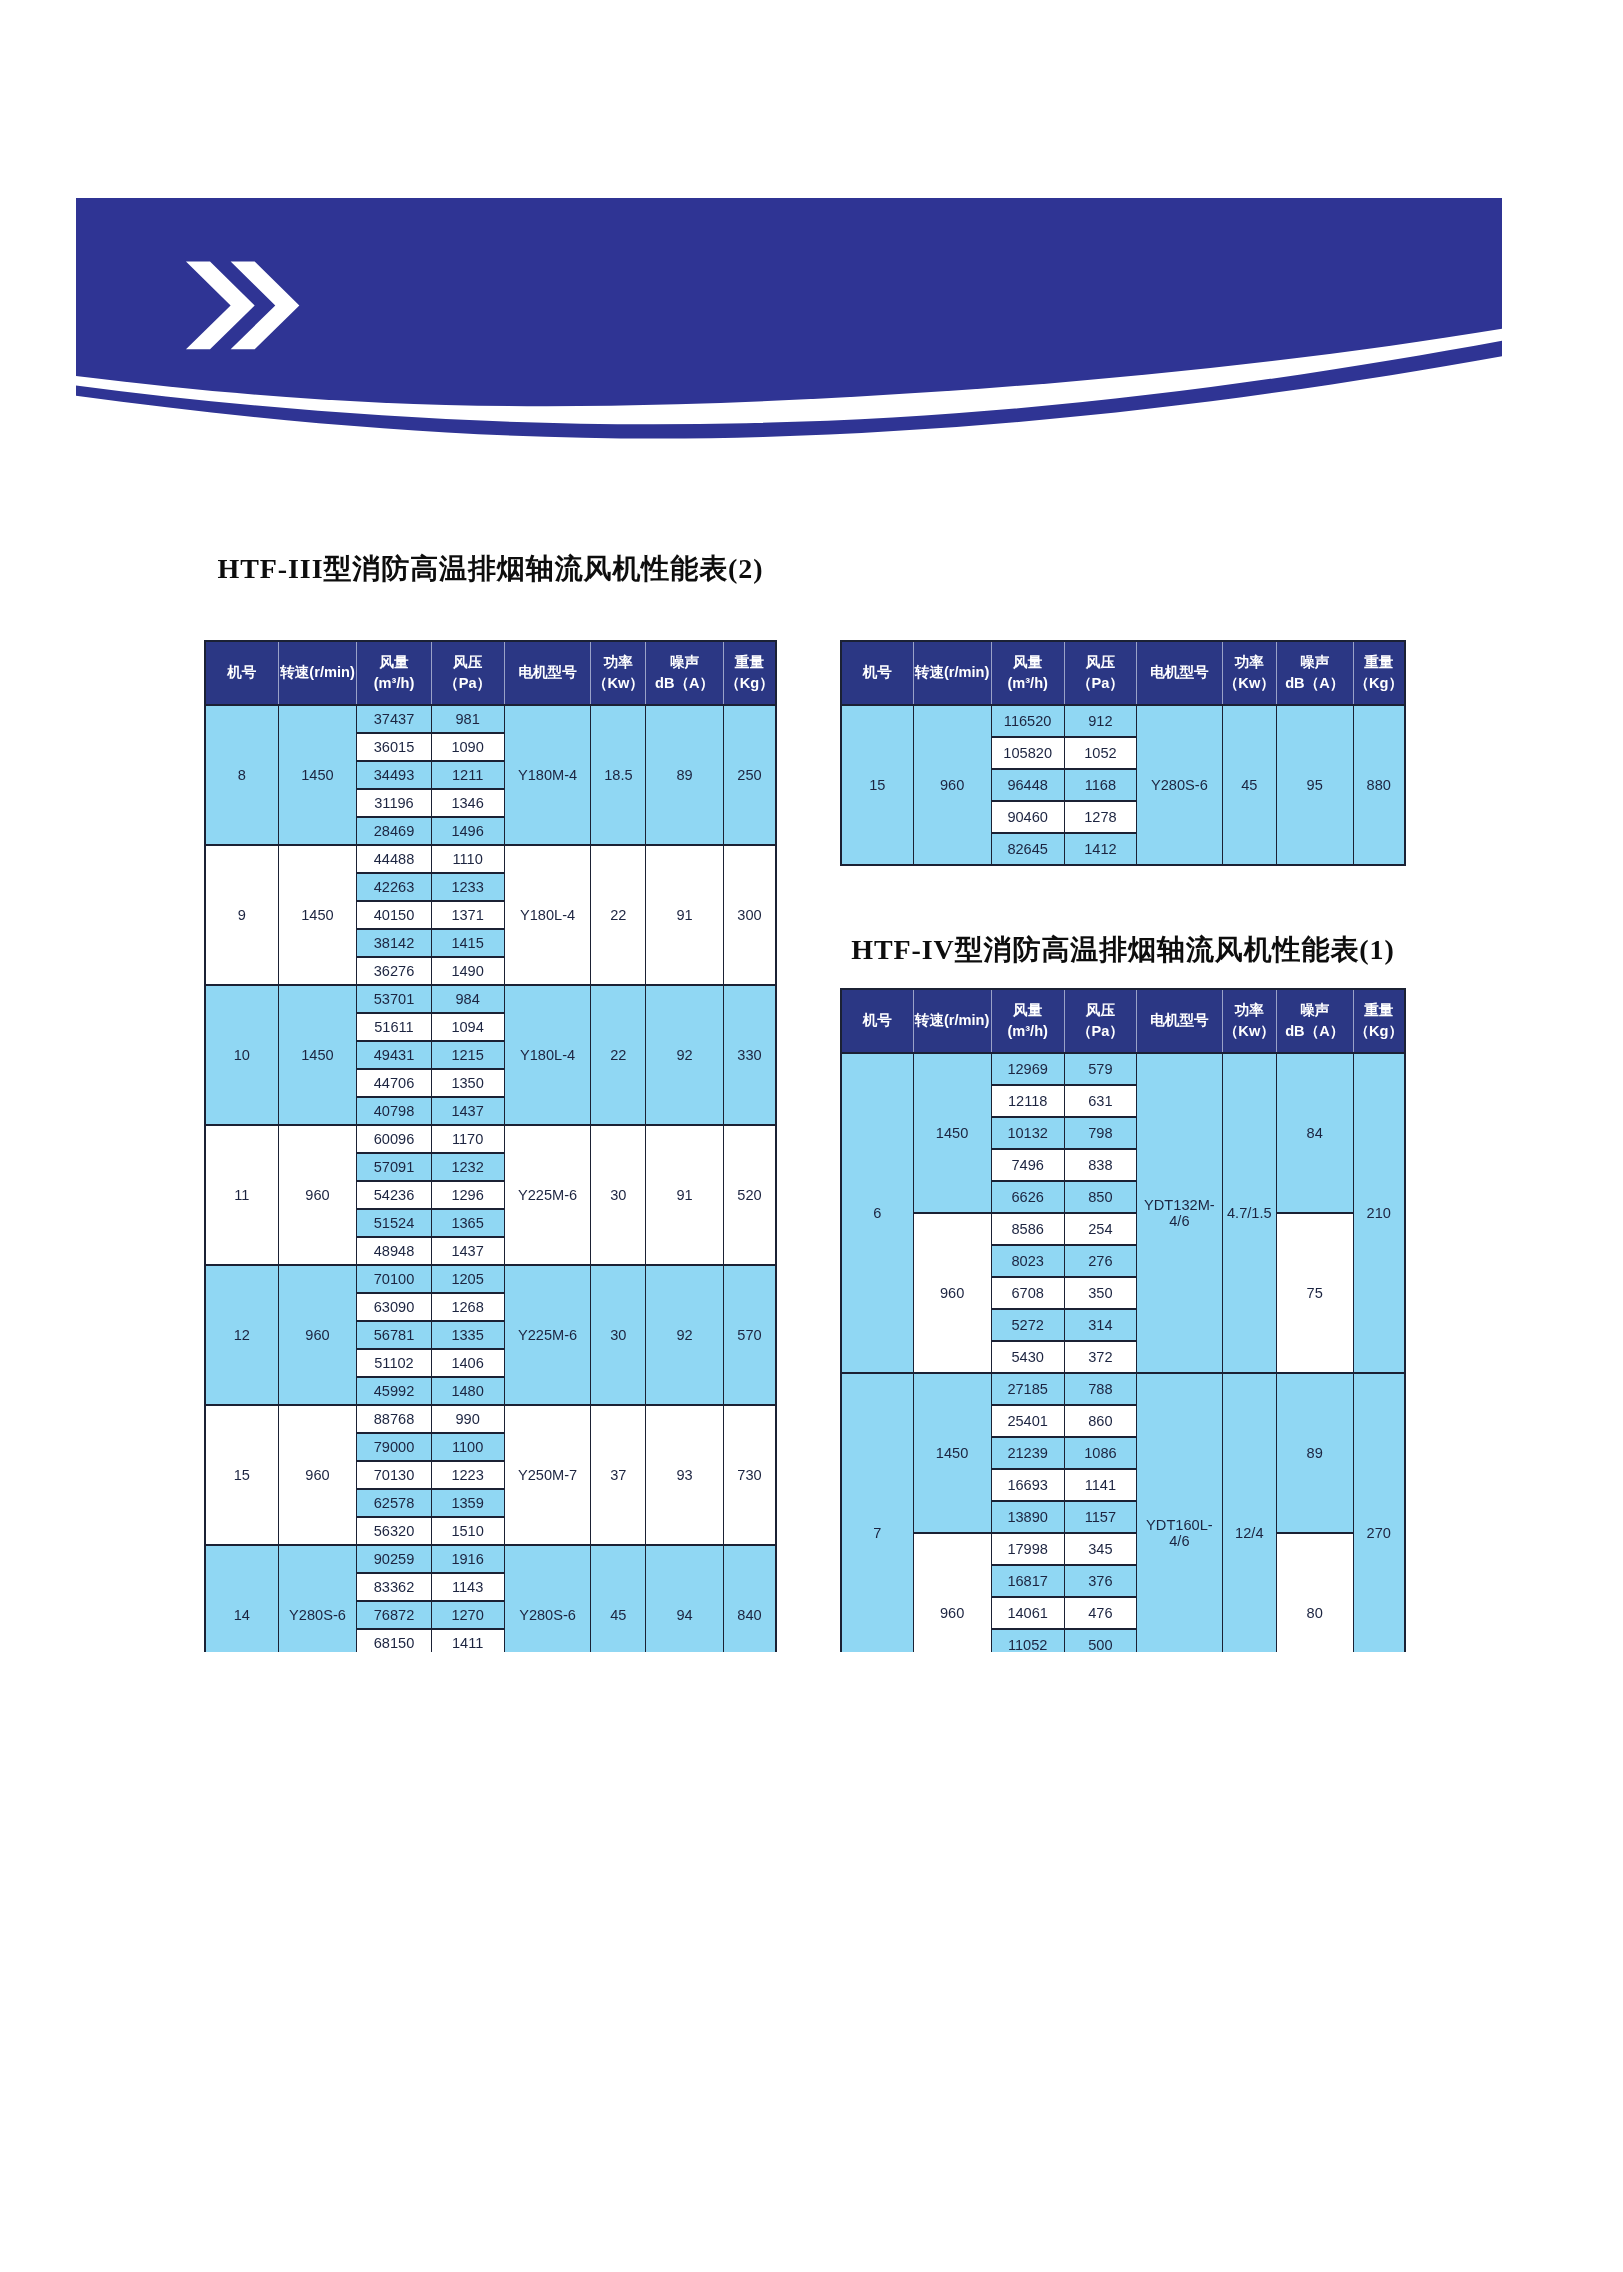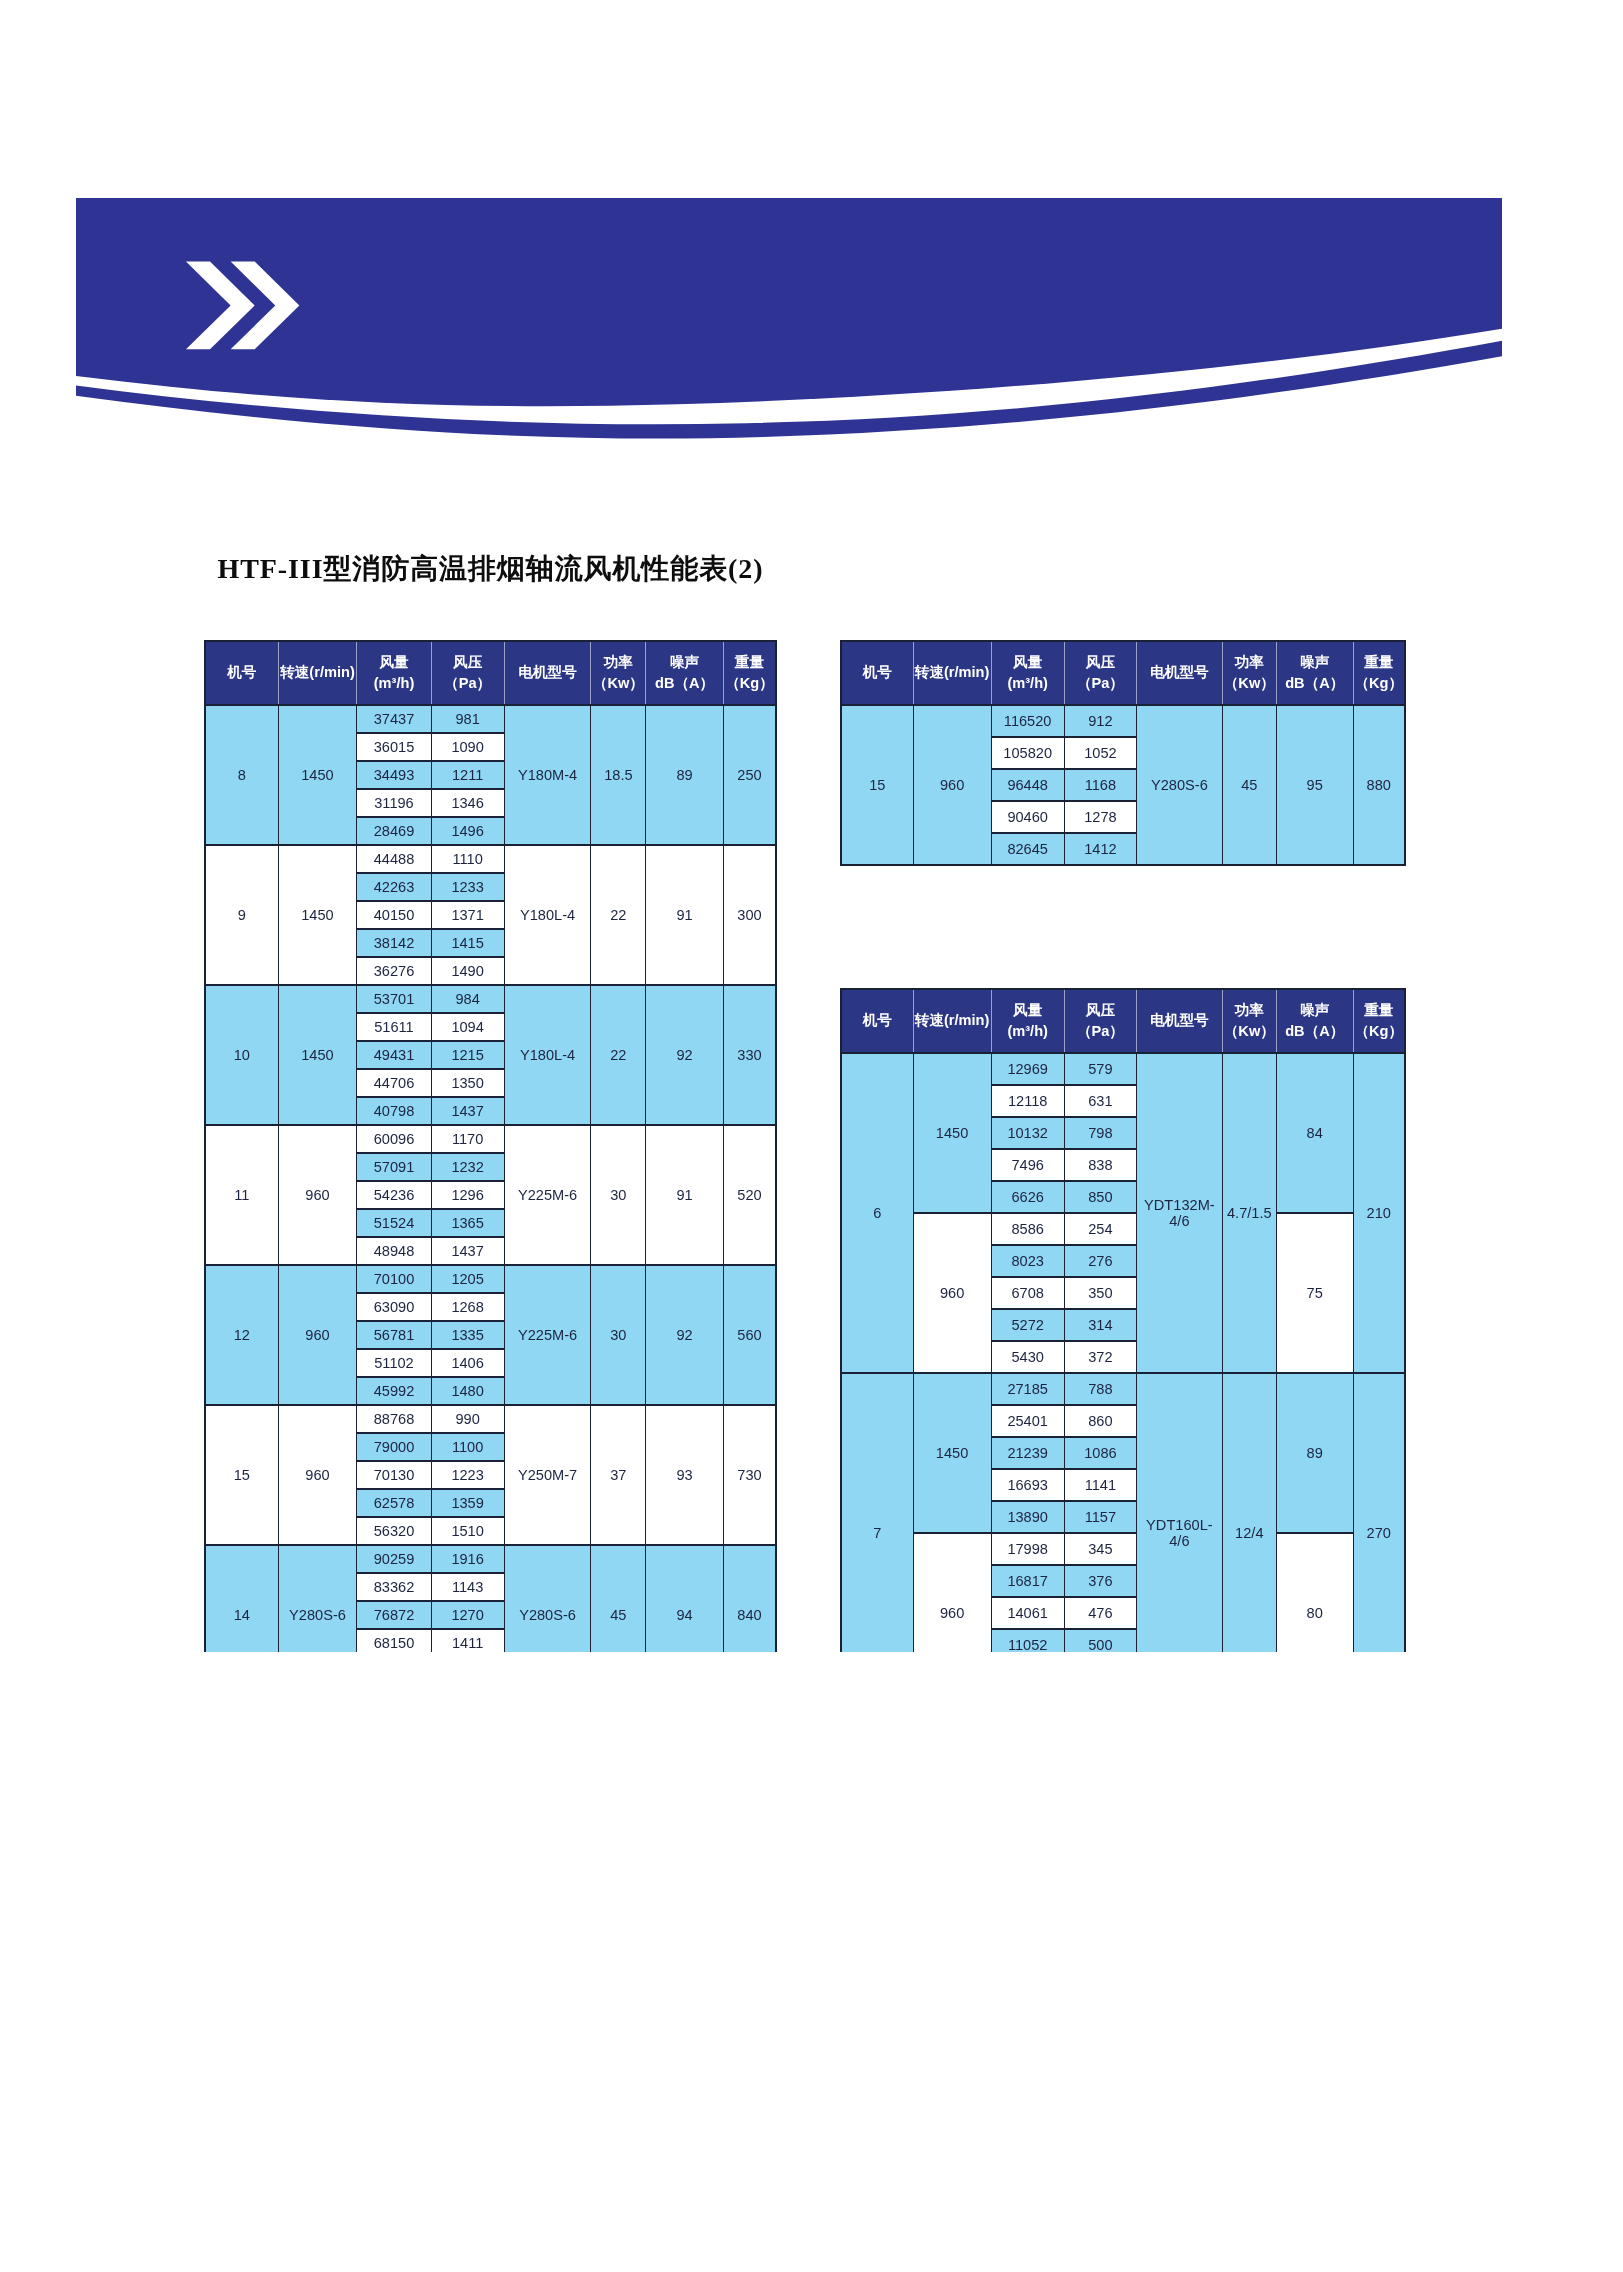--- a/index.html
+++ b/index.html
@@ -61,20 +61,21 @@
     <svg viewBox="0 0 1660 285" preserveAspectRatio="none">
       <path fill="#2f3494" d="M0 0 H1660 V152 C1400 195 1050 230 700 240 C450 247 250 238 0 207 Z"></path>
       <path fill="#2f3494" d="M0 218 C260 252 520 268 780 262 C1120 255 1420 210 1660 166 L1660 184 C1430 225 1140 268 800 278 C540 286 280 268 0 230 Z"></path>
       <path fill="#ffffff" d="M128 74 L156 74 L208 125 L156 176 L128 176 L180 125 Z"></path>
       <path fill="#ffffff" d="M180 74 L208 74 L260 125 L208 176 L180 176 L232 125 Z"></path>
     </svg>
     <div class="company">德州春意空调设备有限公司</div>
   </div>
 
   <div class="sec-title sec-title-1">HTF-III型消防高温排烟轴流风机性能表(2)</div>
+  <div class="sec-title sec-title-3">HTF-IV型消防高温排烟轴流风机性能表(1)</div>
 
   <div class="tbl-wrap tbl-1">
       <table class="perf" style="--row-h: 28px;">
         <colgroup>
           <col style="width: 12.8%;">
           <col style="width: 13.8%;">
           <col style="width: 13%;">
           <col style="width: 12.8%;">
           <col style="width: 15.2%;">
           <col style="width: 9.6%;">
@@ -199,21 +200,21 @@
             <td class="c-white">1437</td>
           </tr>
           <tr>
             <td rowspan="5" class="c-blue">12</td>
             <td rowspan="5" class="c-blue">960</td>
             <td class="c-blue">70100</td>
             <td class="c-blue">1205</td>
             <td rowspan="5" class="c-blue">Y225M-6</td>
             <td rowspan="5" class="c-blue">30</td>
             <td rowspan="5" class="c-blue">92</td>
-            <td rowspan="5" class="c-blue">560</td>
+            <td rowspan="5" class="c-blue">570</td>
           </tr>
           <tr>
             <td class="c-white">63090</td>
             <td class="c-white">1268</td>
           </tr>
           <tr>
             <td class="c-blue">56781</td>
             <td class="c-blue">1335</td>
           </tr>
           <tr>

